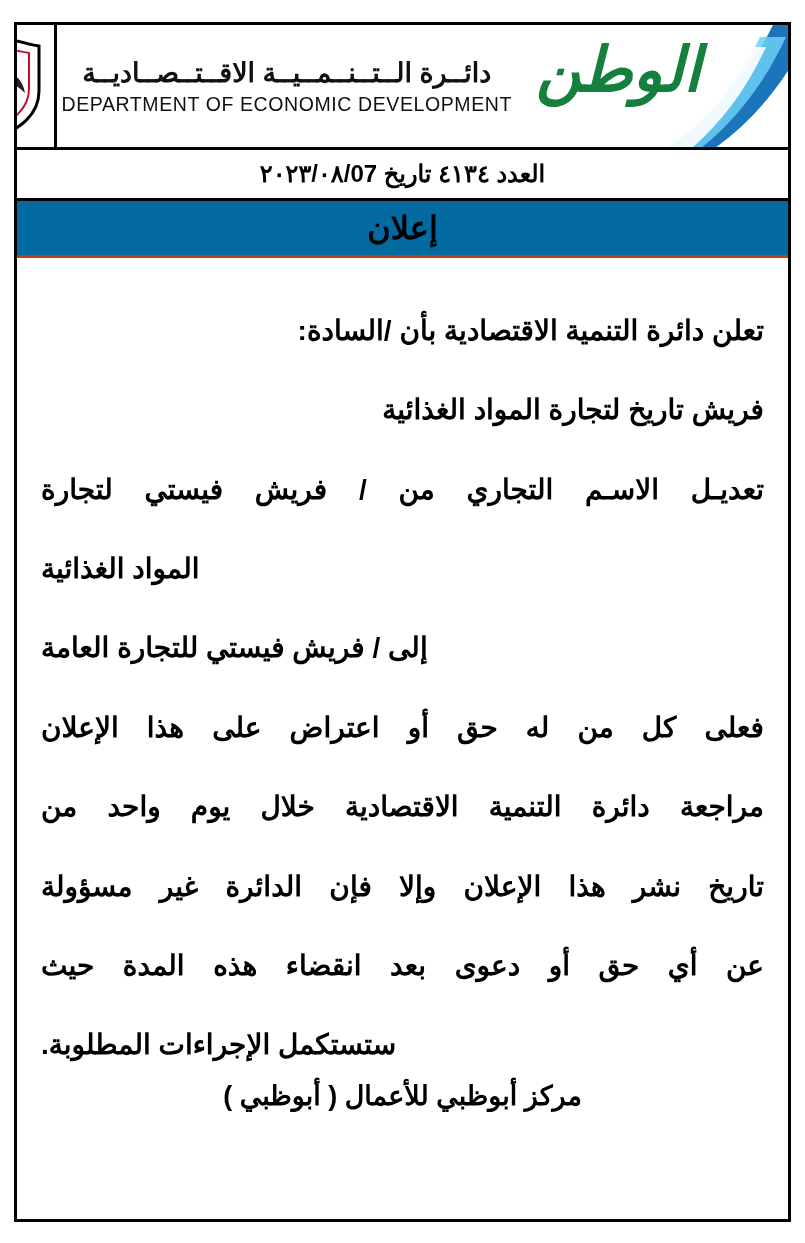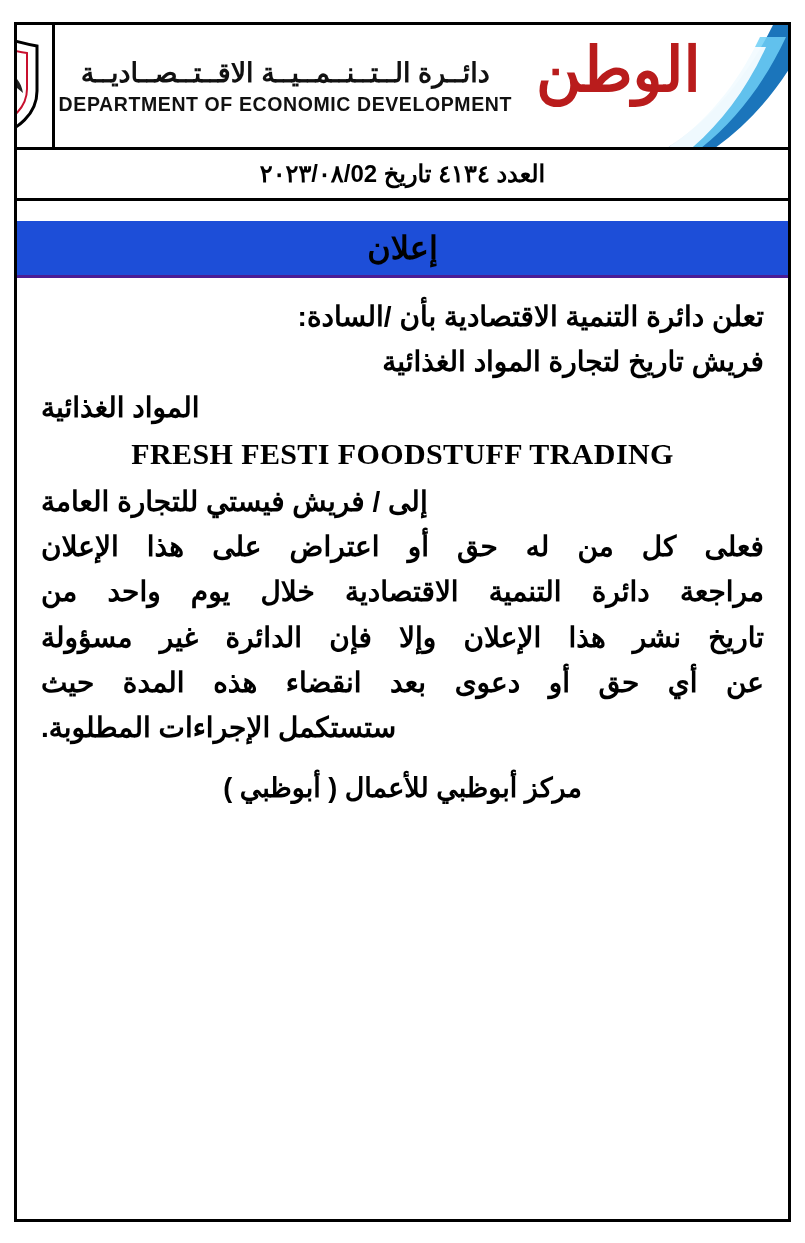--- a/index.html
+++ b/index.html
@@ -56,23 +56,24 @@
     height: 210px;
     pointer-events: none;
   }
   .logo-arabic {
     position: absolute;
     left: 16px;
     top: 14px;
     font-size: 62px;
     font-weight: bold;
     letter-spacing: -1px;
-    color: #b91c1c;
+    color: #15803d;
     direction: rtl;
     line-height: 1;
+    font-style: italic;
   }
   .dept-block {
     flex: 1 1 auto;
     display: flex;
     flex-direction: column;
     justify-content: center;
     align-items: center;
     padding-right: 8px;
     padding-left: 4px;
   }
@@ -80,21 +81,21 @@
     font-size: 27px;
     font-weight: bold;
     letter-spacing: 1px;
     color: #111111;
     direction: rtl;
     white-space: nowrap;
   }
   .dept-en {
     margin-top: 4px;
     font-size: 19.5px;
-    font-weight: bold;
+    font-weight: normal;
     letter-spacing: 0.6px;
     color: #111111;
     direction: ltr;
     white-space: nowrap;
   }
   .emblem-wrap {
     flex: 0 0 108px;
     width: 108px;
     display: flex;
     align-items: center;
@@ -115,62 +116,62 @@
     font-size: 24px;
     font-weight: bold;
     letter-spacing: 0.5px;
     direction: rtl;
     white-space: nowrap;
   }
 
   
   .title-band {
     height: 54px;
-    background: #1d4ed8;
-    border-bottom: 3px solid #4c1d95;
-    display: flex;
-    align-items: center;
-    justify-content: center;
-    margin-top: 20px;
+    background: #0369a1;
+    border-bottom: 3px solid #c2410c;
+    display: flex;
+    align-items: center;
+    justify-content: center;
   }
   .title-band .title-text {
     font-size: 32px;
     font-weight: bold;
     direction: rtl;
     letter-spacing: 0.5px;
   }
 
   
   .body-area {
     padding: 16px 24px 10px 24px;
     direction: rtl;
   }
   .line {
     font-size: 28px;
     font-weight: bold;
     line-height: 1.62;
     color: #000000;
     direction: rtl;
+    margin-top: 34px;
   }
   .line.rtl-right { text-align: right; }
   .line.rtl-center { text-align: left; }
   .line.justify {
     text-align: justify;
     text-align-last: justify;
   }
   .line.latin {
     direction: ltr;
     text-align: center;
     font-family: "Liberation Serif", serif;
     font-size: 30px;
     font-weight: bold;
     letter-spacing: 0.4px;
   }
   .footer-line {
-    margin-top: 21px;
+    margin-top: 12px;
     text-align: center;
     font-size: 27px;
     font-weight: bold;
     direction: rtl;
   }
 </style>
 </head>
 <body>
 
 <div class="page">
@@ -198,32 +199,32 @@
           <path d="M43 14 C 55 17, 66 19, 72 20 L 72 56 C 72 75, 56 87, 43 93 C 30 87, 14 75, 14 56 L 14 20 C 20 19, 31 17, 43 14 Z" fill="#ffffff" stroke="#c8102e" stroke-width="2"></path>
           <ellipse cx="43" cy="30" rx="9" ry="8" fill="#222222"></ellipse>
           <path d="M43 37 C 30 38, 20 46, 18 60 C 24 54, 31 50, 38 49 L 38 62 C 33 66, 29 71, 28 77 C 34 71, 39 68, 43 67 C 47 68, 52 71, 58 77 C 57 71, 53 66, 48 62 L 48 49 C 55 50, 62 54, 68 60 C 66 46, 56 38, 43 37 Z" fill="#222222"></path>
           <path d="M30 79 L 56 79 L 52 88 L 34 88 Z" fill="#c8102e"></path>
           <path d="M43 88 L 43 96" stroke="#222222" stroke-width="3"></path>
         </svg>
       </div>
     </div>
 
     <div class="issue-line">
-      <span class="issue-text">العدد ٤١٣٤ تاريخ ٢٠٢٣/٠٨/02</span>
+      <span class="issue-text">العدد ٤١٣٤ تاريخ ٢٠٢٣/٠٨/07</span>
     </div>
 
     <div class="title-band">
       <span class="title-text">إعلان</span>
     </div>
 
     <div class="body-area">
       <div class="line rtl-right">تعلن دائرة التنمية الاقتصادية بأن /السادة:</div>
       <div class="line rtl-right">فريش تاريخ لتجارة المواد الغذائية</div>
+      <div class="line justify">تعديـل الاسـم التجاري من / فريش فيستي لتجارة</div>
       <div class="line rtl-center">المواد الغذائية</div>
-      <div class="line latin">FRESH FESTI FOODSTUFF TRADING</div>
       <div class="line rtl-center">إلى / فريش فيستي للتجارة العامة</div>
       <div class="line justify">فعلى كل من له حق أو اعتراض على هذا الإعلان</div>
       <div class="line justify">مراجعة دائرة التنمية الاقتصادية خلال يوم واحد من</div>
       <div class="line justify">تاريخ نشر هذا الإعلان وإلا فإن الدائرة غير مسؤولة</div>
       <div class="line justify">عن أي حق أو دعوى بعد انقضاء هذه المدة حيث</div>
       <div class="line rtl-center">ستستكمل الإجراءات المطلوبة.</div>
 
       <div class="footer-line">مركز أبوظبي للأعمال ( أبوظبي )</div>
     </div>
 

